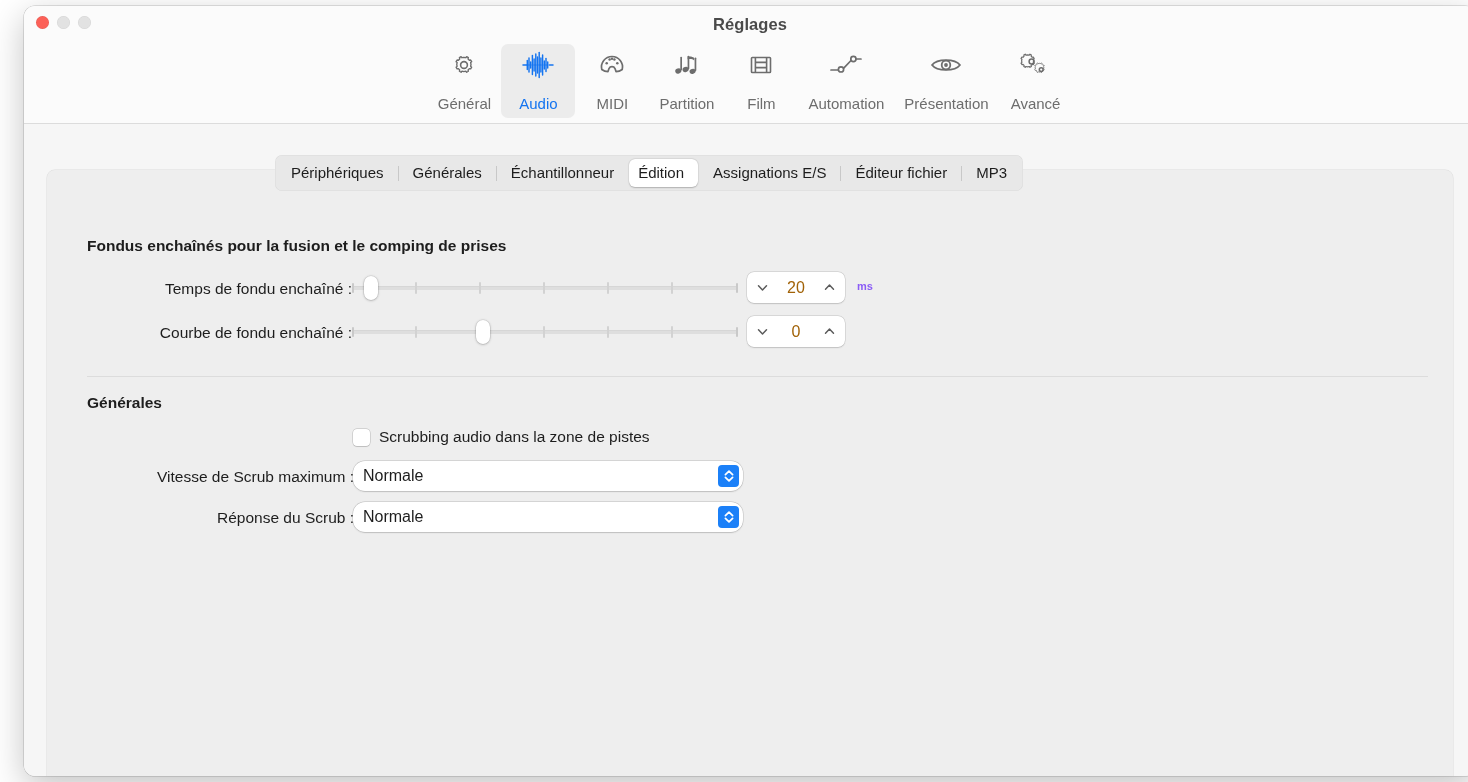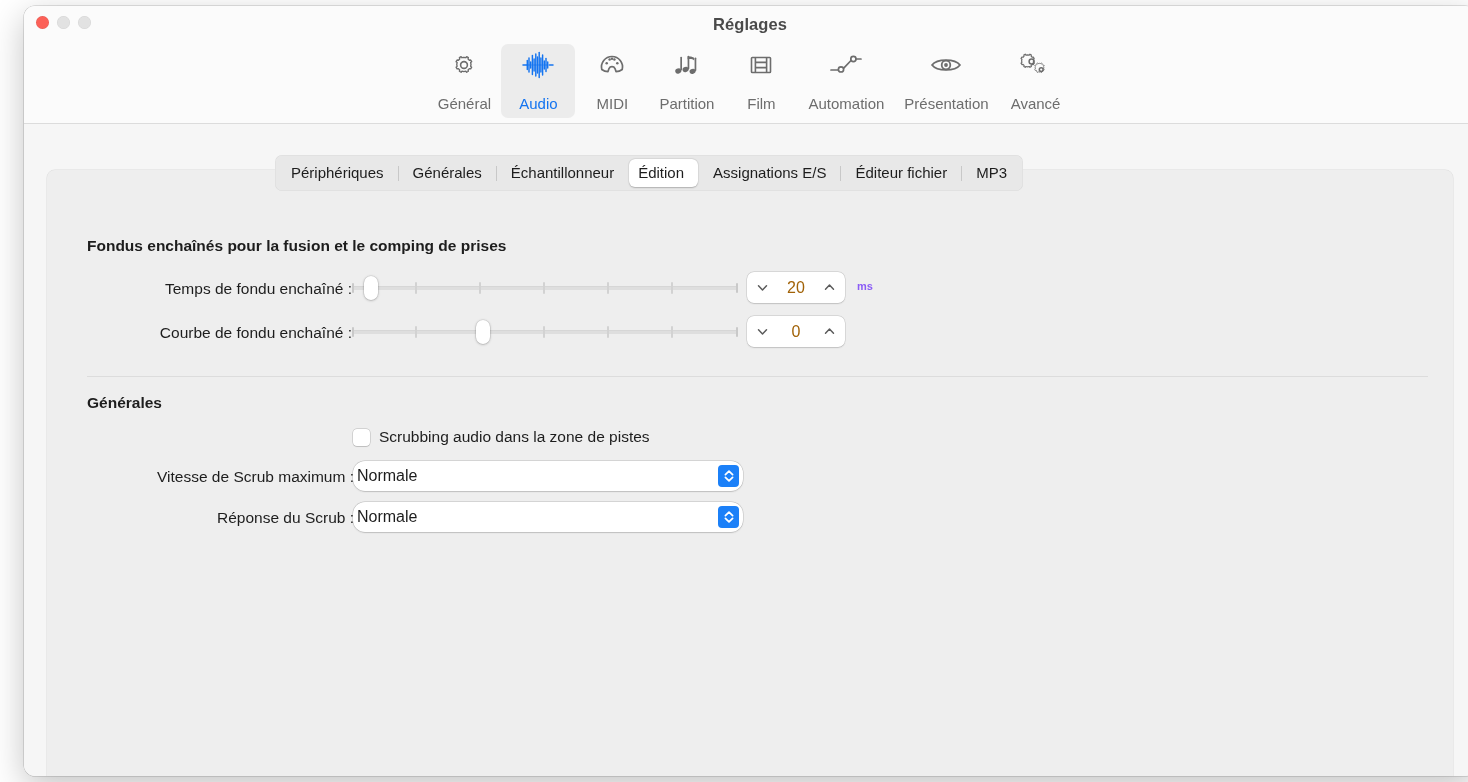--- a/index.html
+++ b/index.html
@@ -276,21 +276,21 @@
   
   .popup {
     position: absolute;
     height: 30px;
     background: #ffffff;
     border-radius: 12px;
     box-shadow: 0 0.5px 1.5px rgba(0,0,0,0.13), 0 0 0 0.5px rgba(0,0,0,0.17);
     display: flex;
     align-items: center;
     box-sizing: border-box;
-    padding-left: 4px;
+    padding-left: 10px;
   }
   .popup .pv {
     font-size: 16px;
     color: #1d1d1d;
     flex: 1;
     white-space: nowrap;
   }
   .popup .pbtn {
     width: 21px;
     height: 22px;

